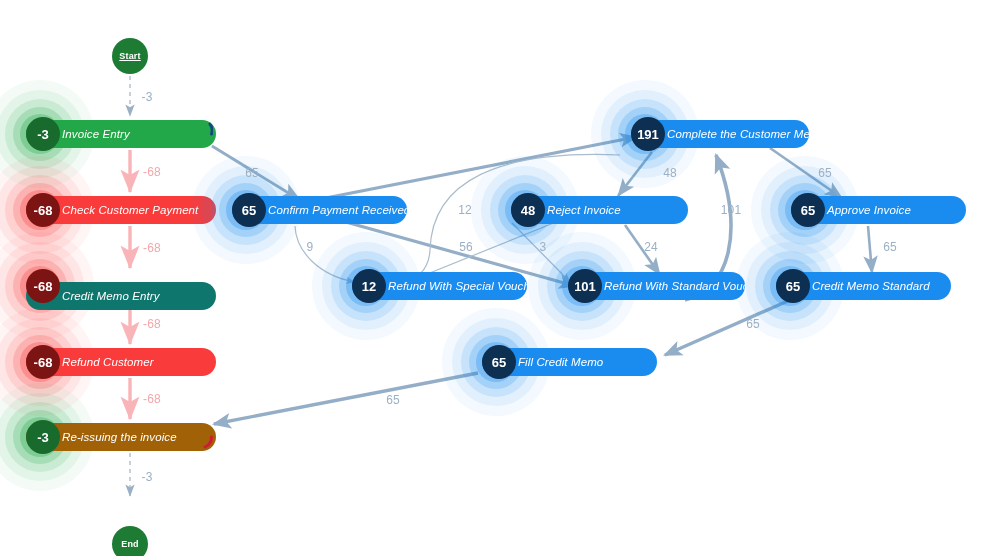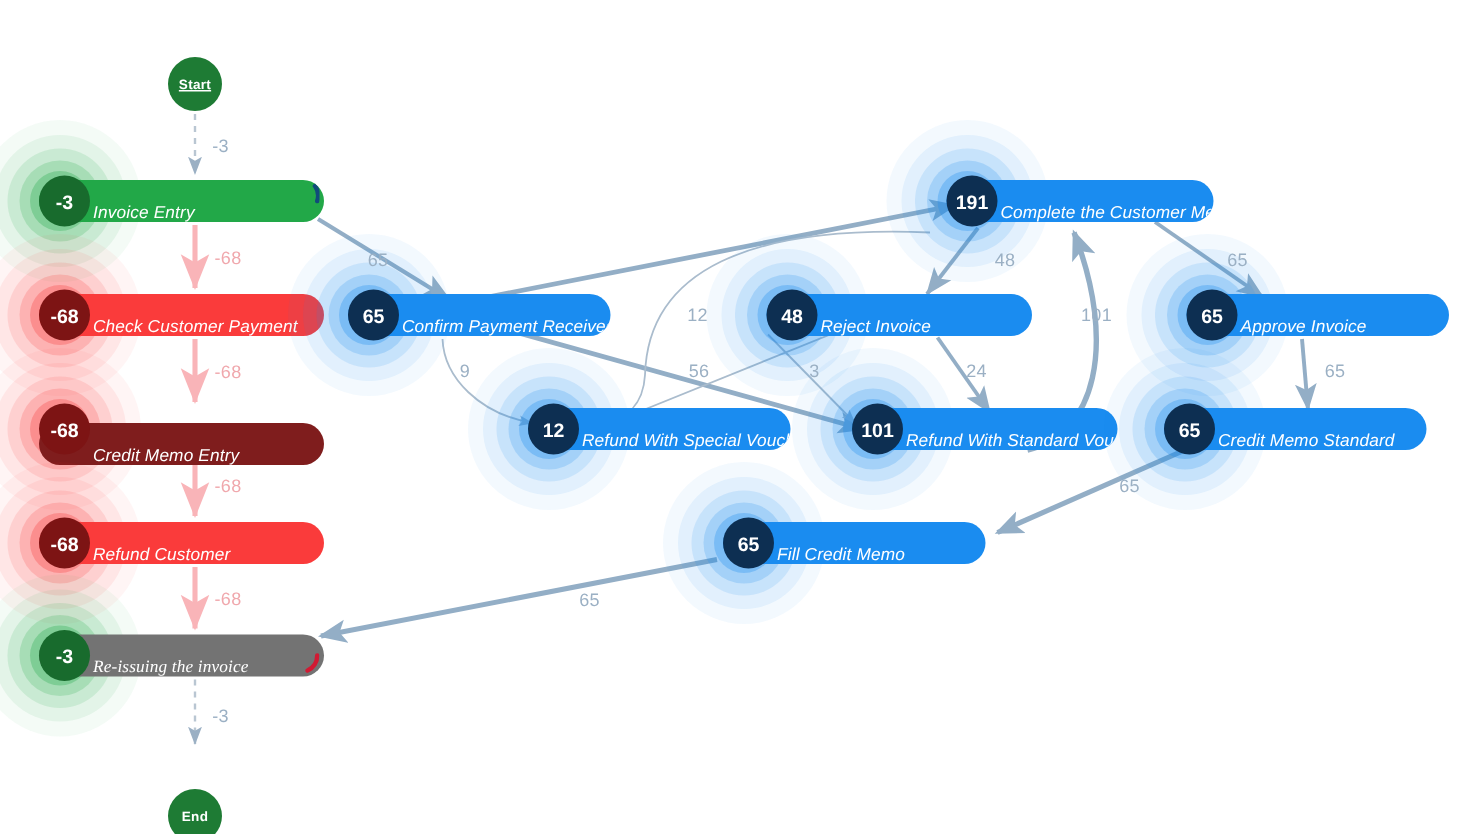--- a/index.html
+++ b/index.html
@@ -82,21 +82,21 @@
     border-radius: 50%;
     transform: translate(-50%, -50%);
     left: 14px;
     top: 0;
   }
   .node .bar {
     position: relative;
     height: 28px;
     border-radius: 14px;
     display: flex;
-    align-items: flex-end;
+    align-items: center;
     box-sizing: border-box;
     padding-left: 36px;
     padding-right: 14px;
     overflow: hidden;
   }
   .node .bar-label {
     position: relative;
     font-size: 11.5px;
     font-style: italic;
     color: #ffffff;
@@ -228,21 +228,21 @@
         <div class="badge" style="background: rgb(125, 20, 20);">-68</div>
       </div>
       <div class="node" style="left: 26px; top: 286px;">
         <div class="glow">
           <span style="width: 108px; height: 108px; background: rgba(250, 59, 59, 0.05);"></span>
           <span style="width: 88px; height: 88px; background: rgba(250, 59, 59, 0.08);"></span>
           <span style="width: 70px; height: 70px; background: rgba(250, 59, 59, 0.13);"></span>
           <span style="width: 54px; height: 54px; background: rgba(250, 59, 59, 0.2);"></span>
           <span style="width: 40px; height: 40px; background: rgba(250, 59, 59, 0.3);"></span>
         </div>
-        <div class="bar" style="width: 190px; background: #7f1d1d; margin-top: 20px;">
+        <div class="bar" style="width: 190px; background: #0f766e; margin-top: 20px;">
           <span class="bar-label">Credit Memo Entry</span>
         </div>
         <div class="badge" style="background: rgb(125, 20, 20);">-68</div>
       </div>
       <div class="node" style="left: 26px; top: 362px;">
         <div class="glow">
           <span style="width: 108px; height: 108px; background: rgba(250, 59, 59, 0.05);"></span>
           <span style="width: 88px; height: 88px; background: rgba(250, 59, 59, 0.08);"></span>
           <span style="width: 70px; height: 70px; background: rgba(250, 59, 59, 0.13);"></span>
           <span style="width: 54px; height: 54px; background: rgba(250, 59, 59, 0.2);"></span>
@@ -254,21 +254,21 @@
         <div class="badge" style="background: rgb(125, 20, 20);">-68</div>
       </div>
       <div class="node" style="left: 26px; top: 437px;">
         <div class="glow">
           <span style="width: 108px; height: 108px; background: rgba(34, 168, 72, 0.05);"></span>
           <span style="width: 88px; height: 88px; background: rgba(34, 168, 72, 0.08);"></span>
           <span style="width: 70px; height: 70px; background: rgba(34, 168, 72, 0.13);"></span>
           <span style="width: 54px; height: 54px; background: rgba(34, 168, 72, 0.2);"></span>
           <span style="width: 40px; height: 40px; background: rgba(34, 168, 72, 0.3);"></span>
         </div>
-        <div class="bar" style="width: 190px; background: #737373; font-family: Liberation Serif, serif;">
+        <div class="bar" style="width: 190px; background: #a16207;">
           <span class="bar-label">Re-issuing the invoice</span>
           <svg class="arc" width="16" height="26" viewBox="0 0 16 26">
             <path d="M14.5,13 A11,11 0 0 1 8,23" stroke="#d11a33" stroke-width="3" fill="none" stroke-linecap="round"></path>
           </svg>
         </div>
         <div class="badge" style="background: rgb(24, 107, 45);">-3</div>
       </div>
       <div class="node" style="left: 232px; top: 210px;">
         <div class="glow">
           <span style="width: 108px; height: 108px; background: rgba(26, 140, 240, 0.05);"></span>

